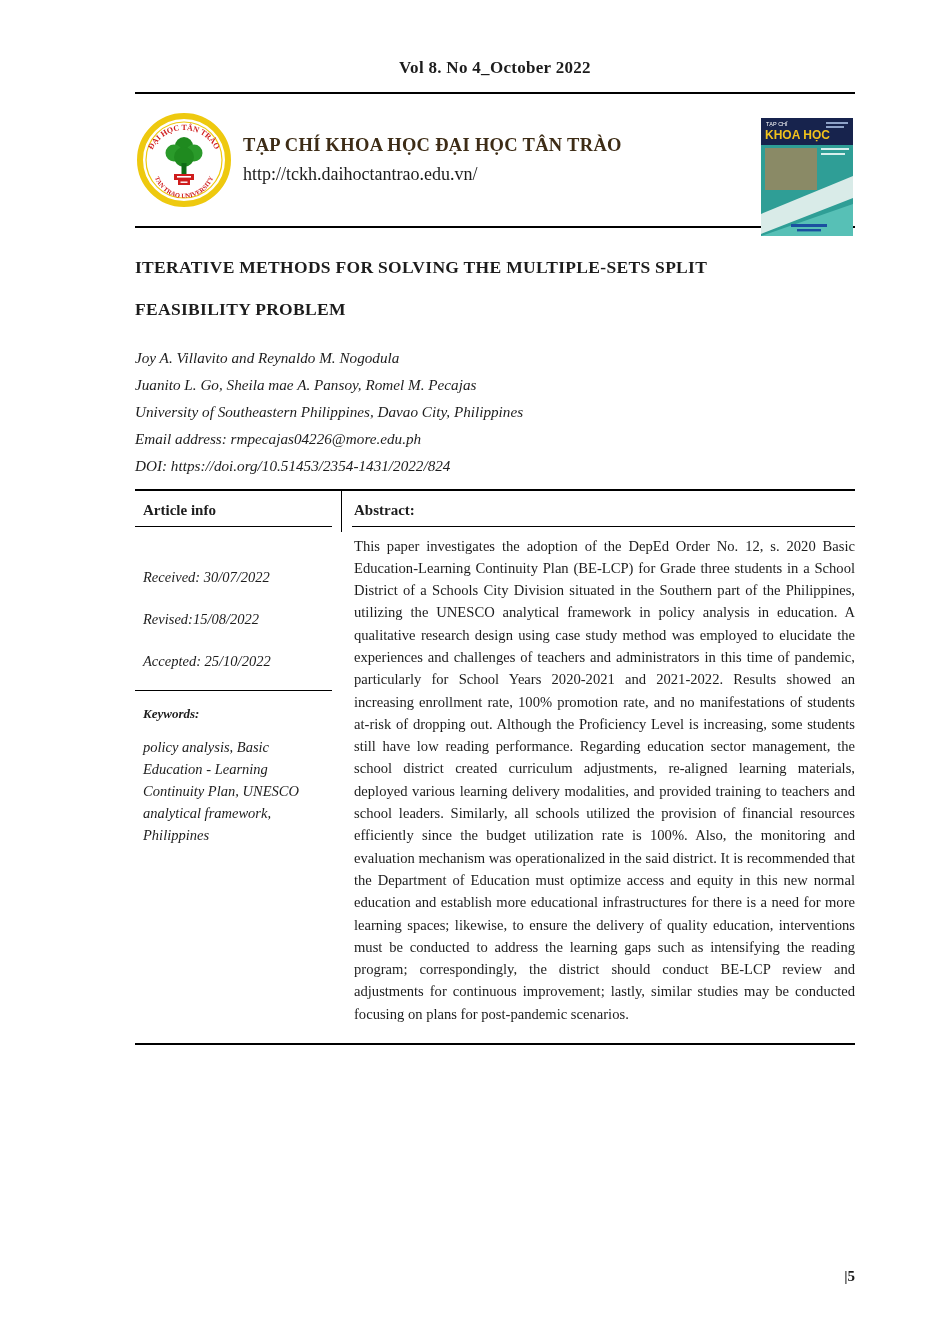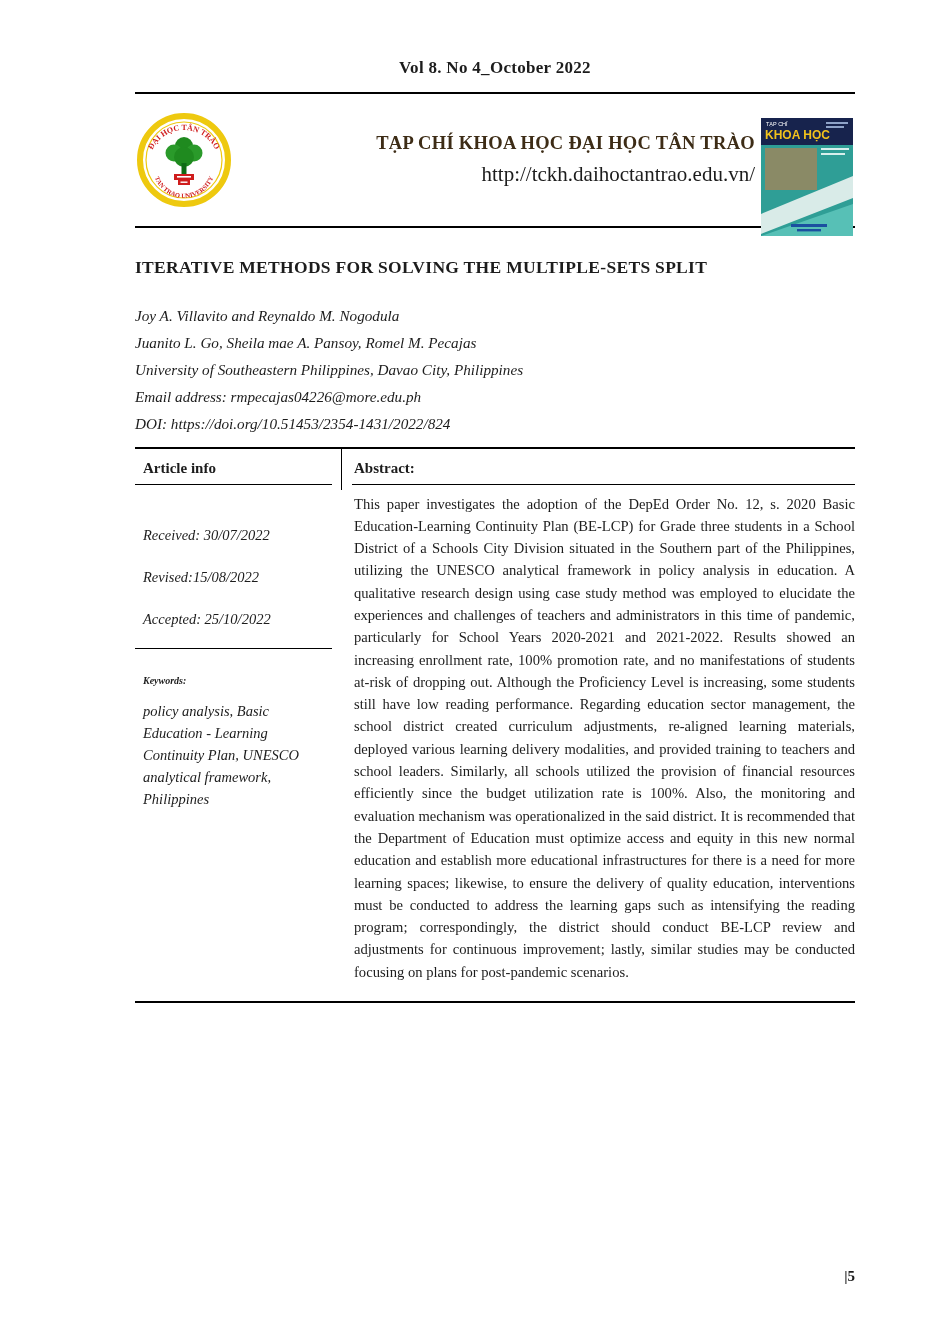--- a/index.html
+++ b/index.html
@@ -29,27 +29,27 @@
   .rule1  { height:1px;   background:#000; }
 
   .top-rule { margin-top:14px; }
 
   .journal-header {
     display:flex; align-items:center;
     height:132px;
     padding:6px 2px;
   }
   .logo-wrap  { width:100px; flex:none; }
-  .journal-meta { flex:1; text-align:right; padding:0 6px; }
+  .journal-meta { flex:1; text-align:left; padding:0 6px; }
   .journal-name {
     font-weight:bold; font-size:18.5px;
     color:#3d2c16; letter-spacing:.3px;
   }
   .journal-issn { font-size:16.5px; margin-top:15px; }
-  .journal-url  { font-size:21px; margin-top:8px; }
+  .journal-url  { font-size:18px; margin-top:8px; }
   .cover-wrap { width:92px; flex:none;margin-top:34px; }
 
   .article-title {
     margin-top:18px;
     font-size:17.5px;
     font-weight:bold;
     line-height:42px;
     letter-spacing:.3px;
   }
 
@@ -68,22 +68,22 @@
     padding:11px 0 7px 8px;
   }
   .rightcol .col-heading { padding-left:2px; }
 
   .dates { margin-top:36px; padding-left:8px; font-style:italic; font-size:14.5px; }
   .dates > div { margin-bottom:21px; line-height:14px; padding-top:7px; }
 
   .mid-rule { margin-top:22px; }
 
   .kw-heading {
-    margin-top:26px; padding-left:8px;
-    font-weight:bold; font-style:italic; font-size:10px;
+    margin-top:15px; padding-left:8px;
+    font-weight:bold; font-style:italic; font-size:13px;
   }
   .kw-text {
     margin-top:14px; padding-left:8px;
     font-style:italic; font-size:14.5px;
     line-height:22px; width:172px;
   }
 
   .abstract-text {
     margin-top:8px;
     font-size:14.6px;
@@ -164,20 +164,21 @@
           <rect x="30" y="106" width="36" height="3" fill="#1b4fa0"></rect>
           <rect x="36" y="111" width="24" height="2.4" fill="#1b4fa0"></rect>
         </svg>
       </div>
     </div>
 
     <div class="rule2"></div>
 
     <div class="article-title">
       <div>ITERATIVE METHODS FOR SOLVING THE MULTIPLE-SETS SPLIT</div>
+      <div>FEASIBILITY PROBLEM</div>
     </div>
 
     <div class="author-block">
       <div>Joy A. Villavito and Reynaldo M. Nogodula</div>
       <div>Juanito L. Go, Sheila mae A. Pansoy, Romel M. Pecajas</div>
       <div>University of Southeastern Philippines, Davao City, Philippines</div>
       <div>Email address: rmpecajas04226@more.edu.ph</div>
       <div>DOI: https://doi.org/10.51453/2354-1431/2022/824</div>
     </div>
 

